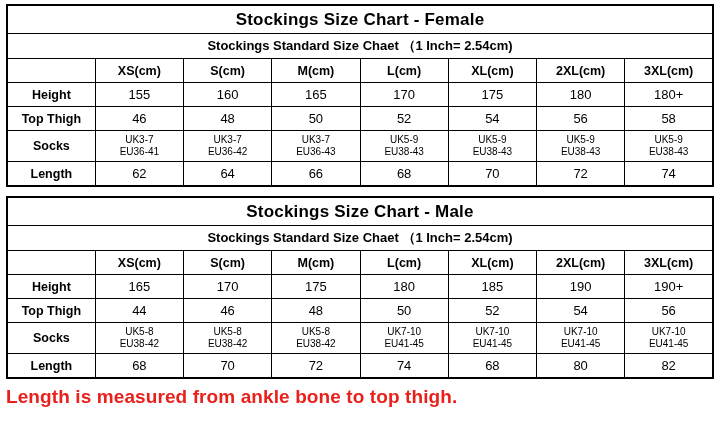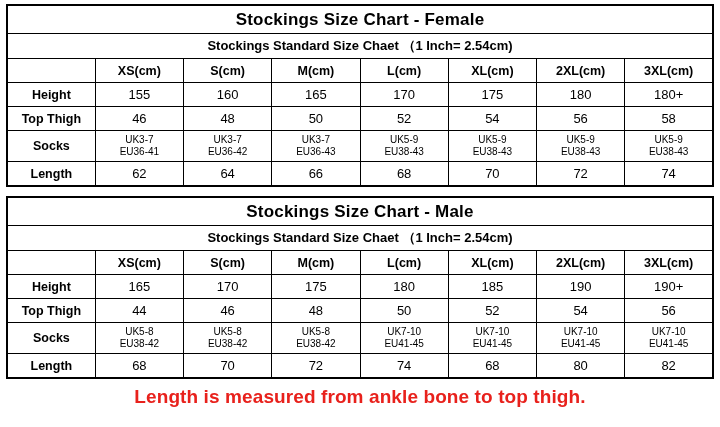--- a/index.html
+++ b/index.html
@@ -71,21 +71,21 @@
   .socks-cell div {
     white-space: nowrap;
   }
   .col-label { width: 96px; }
   .col-size { width: 87px; margin-left: 40px; }
   .gap {
     height: 9px;
   }
   .footer {
     margin-top: 7px;
-    text-align: center;
+    text-align: left;
     color: #e8211c;
     font-size: 19px;
     font-weight: bold;
     letter-spacing: 0.1px;
   }
 </style>
 </head>
 <body>
 
 <div class="page">

